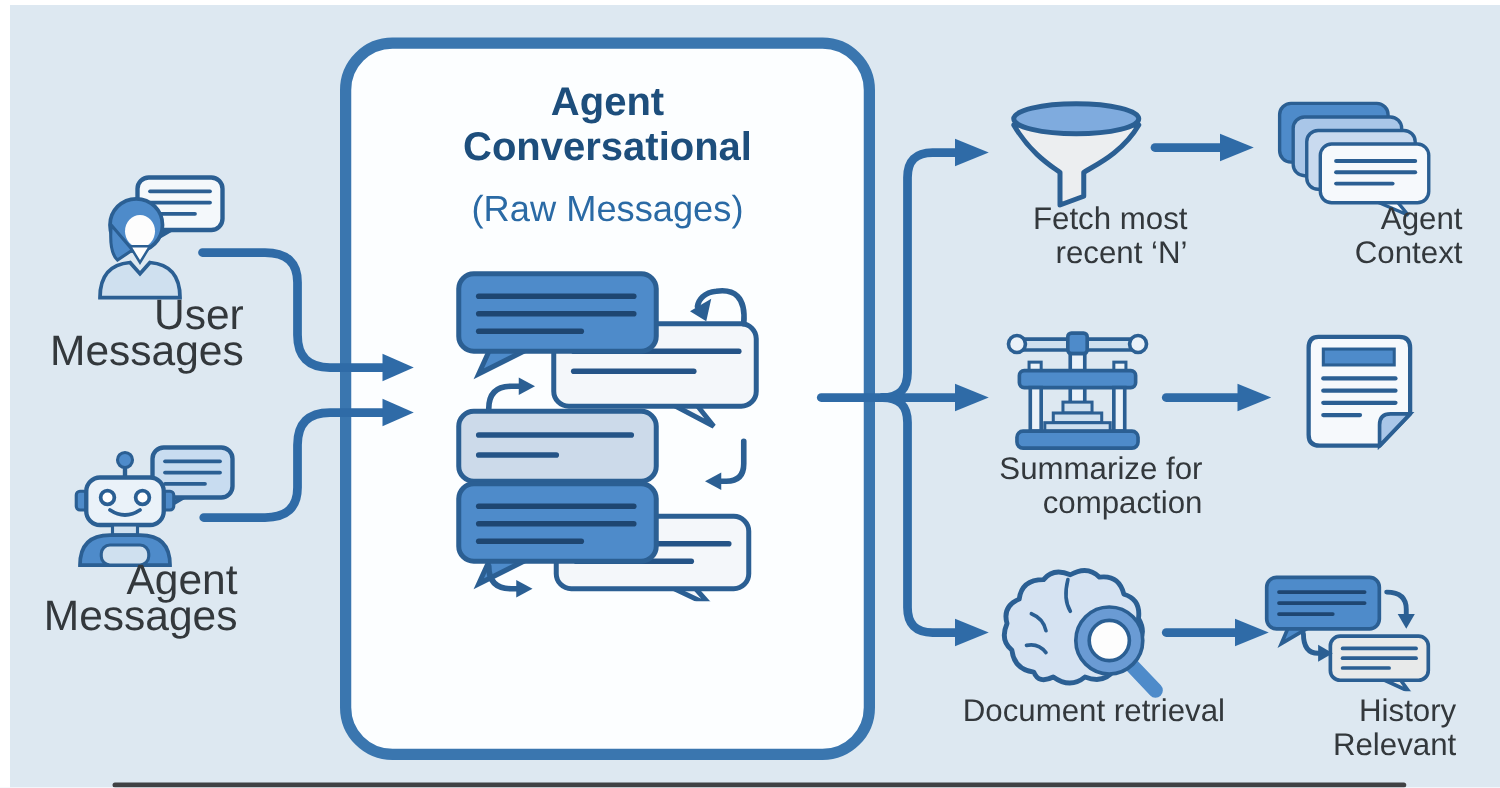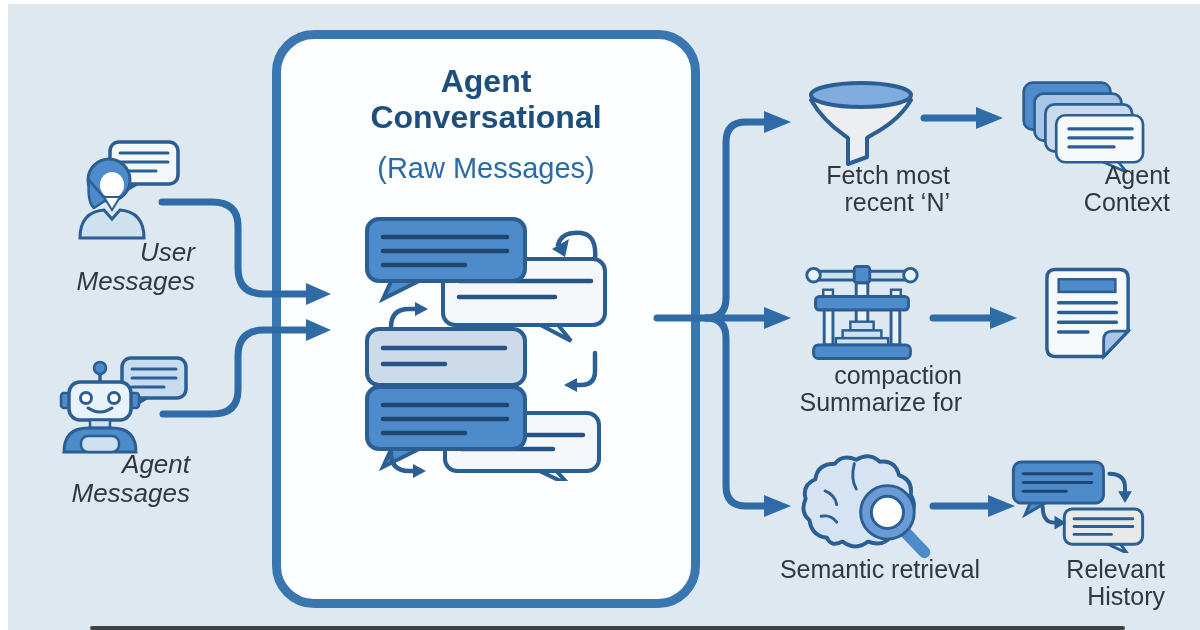--- a/index.html
+++ b/index.html
@@ -15,21 +15,21 @@
     background:#fcfeff;border:9px solid #3a76af;border-radius:42px;z-index:3;
   }
   .box-title{margin-top:24px;text-align:center;font-weight:bold;font-size:32px;line-height:1.13;color:#1d4e7c;}
   .box-subtitle{text-align:center;font-size:29px;line-height:1.15;color:#2a6aa5;margin-top:17px;}
   .illus{position:absolute;left:76px;top:174px;width:254px;height:268px;}
   .node-icon{position:absolute;z-index:4;}
   .label{
     position:absolute;z-index:5;text-align:right;color:#33383c;
     font-size:25px;line-height:27px;
   }
-  .label.big{font-size:26px;line-height:29px;font-style:italic;}
+  .label.big{font-size:34px;line-height:29px;}
 </style>
 </head>
 <body>
 
 <div class="stage">
   <div class="canvas"></div>
   <div class="bottom-bar"></div>
 
   <svg class="overlay" viewBox="0 0 1200 630">
     <g stroke="#2f6ba7" stroke-width="7" fill="none" stroke-linecap="round">
@@ -210,22 +210,22 @@
     <rect x="94" y="27" width="10" height="9" fill="#eaf2f9" stroke="#2b5f93" stroke-width="2.5"></rect>
     <rect x="16" y="34" width="96" height="14" rx="4" fill="#4e8bca" stroke="#2b5f93" stroke-width="3"></rect>
     <rect x="25" y="48" width="9" height="36" fill="#eaf2f9" stroke="#2b5f93" stroke-width="3"></rect>
     <rect x="94" y="48" width="9" height="36" fill="#eaf2f9" stroke="#2b5f93" stroke-width="3"></rect>
     <rect x="52" y="60" width="24" height="9" fill="#cfe0ef" stroke="#2b5f93" stroke-width="2.5"></rect>
     <rect x="44" y="69" width="40" height="8" fill="#cfe0ef" stroke="#2b5f93" stroke-width="2.5"></rect>
     <rect x="37" y="77" width="54" height="7" fill="#cfe0ef" stroke="#2b5f93" stroke-width="2.5"></rect>
     <rect x="14" y="84" width="100" height="14" rx="5" fill="#4e8bca" stroke="#2b5f93" stroke-width="3"></rect>
   </svg>
   <div class="label" style="left:752px;top:362px;width:210px">
+    <div>Summarize for</div>
     <div>compaction</div>
-    <div>Summarize for</div>
   </div>
 
   <svg class="node-icon" style="left:1043px;top:266px" width="90" height="94" viewBox="0 0 92 95">
     <path d="M12,3 H78 Q87,3 87,12 V66 L62,92 H13 Q4,92 4,83 V12 Q4,3 12,3 Z" fill="#f6f9fc" stroke="#2b5f93" stroke-width="3.5" stroke-linejoin="round"></path>
     <path d="M62,92 L62,75 Q62,66 71,66 H87 Z" fill="#a9c6e8" stroke="#2b5f93" stroke-width="3"></path>
     <rect x="16" y="13" width="58" height="13" fill="#4e8bca" stroke="#2b5f93" stroke-width="2.5"></rect>
     <g stroke="#2b5f93" stroke-width="3.5" stroke-linecap="round">
       <line x1="16" y1="37" x2="75" y2="37"></line>
       <line x1="16" y1="47" x2="75" y2="47"></line>
       <line x1="16" y1="57" x2="75" y2="57"></line>
@@ -241,21 +241,21 @@
       <path d="M58,12 Q54,28 60,38"></path>
       <path d="M28,40 Q38,44 40,54"></path>
       <path d="M24,66 Q34,64 40,72"></path>
     </g>
     <line x1="110" y1="82" x2="130" y2="103" stroke="#4e8bca" stroke-width="12" stroke-linecap="round"></line>
     <circle cx="92" cy="62" r="22" fill="#fdfdfd" stroke="#6a9bd4" stroke-width="10"></circle>
     <circle cx="92" cy="62" r="27.5" fill="none" stroke="#2b5f93" stroke-width="3"></circle>
     <circle cx="92" cy="62" r="16.5" fill="none" stroke="#2b5f93" stroke-width="3"></circle>
   </svg>
   <div class="label" style="left:735px;top:556px;width:245px">
-    <div>Semantic retrieval</div>
+    <div>Document retrieval</div>
   </div>
 
   <svg class="node-icon" style="left:1008px;top:458px" width="140" height="95" viewBox="0 0 140 97">
     <path d="M22,44 L16,58 L40,44 Z" fill="#4e8bca" stroke="#2b5f93" stroke-width="3"></path>
     <rect x="4" y="4" width="92" height="42" rx="8" fill="#4e8bca" stroke="#2b5f93" stroke-width="3"></rect>
     <g stroke="#1e4671" stroke-width="3" stroke-linecap="round">
       <line x1="14" y1="16" x2="84" y2="16"></line>
       <line x1="14" y1="25" x2="84" y2="25"></line>
       <line x1="14" y1="34" x2="58" y2="34"></line>
     </g>
@@ -269,16 +269,16 @@
     <g stroke="#2b5f93" stroke-width="4" fill="none" stroke-linecap="round">
       <path d="M102,16 Q118,16 118,30 V34"></path>
       <path d="M34,50 Q34,66 46,66"></path>
     </g>
     <g fill="#2b5f93" stroke="none">
       <polygon points="111,34 125,34 118,46"></polygon>
       <polygon points="46,59 46,73 58,66"></polygon>
     </g>
   </svg>
   <div class="label" style="left:1005px;top:556px;width:160px">
+    <div>History</div>
     <div>Relevant</div>
-    <div>History</div>
   </div>
 </div>
 
 </body></html>

